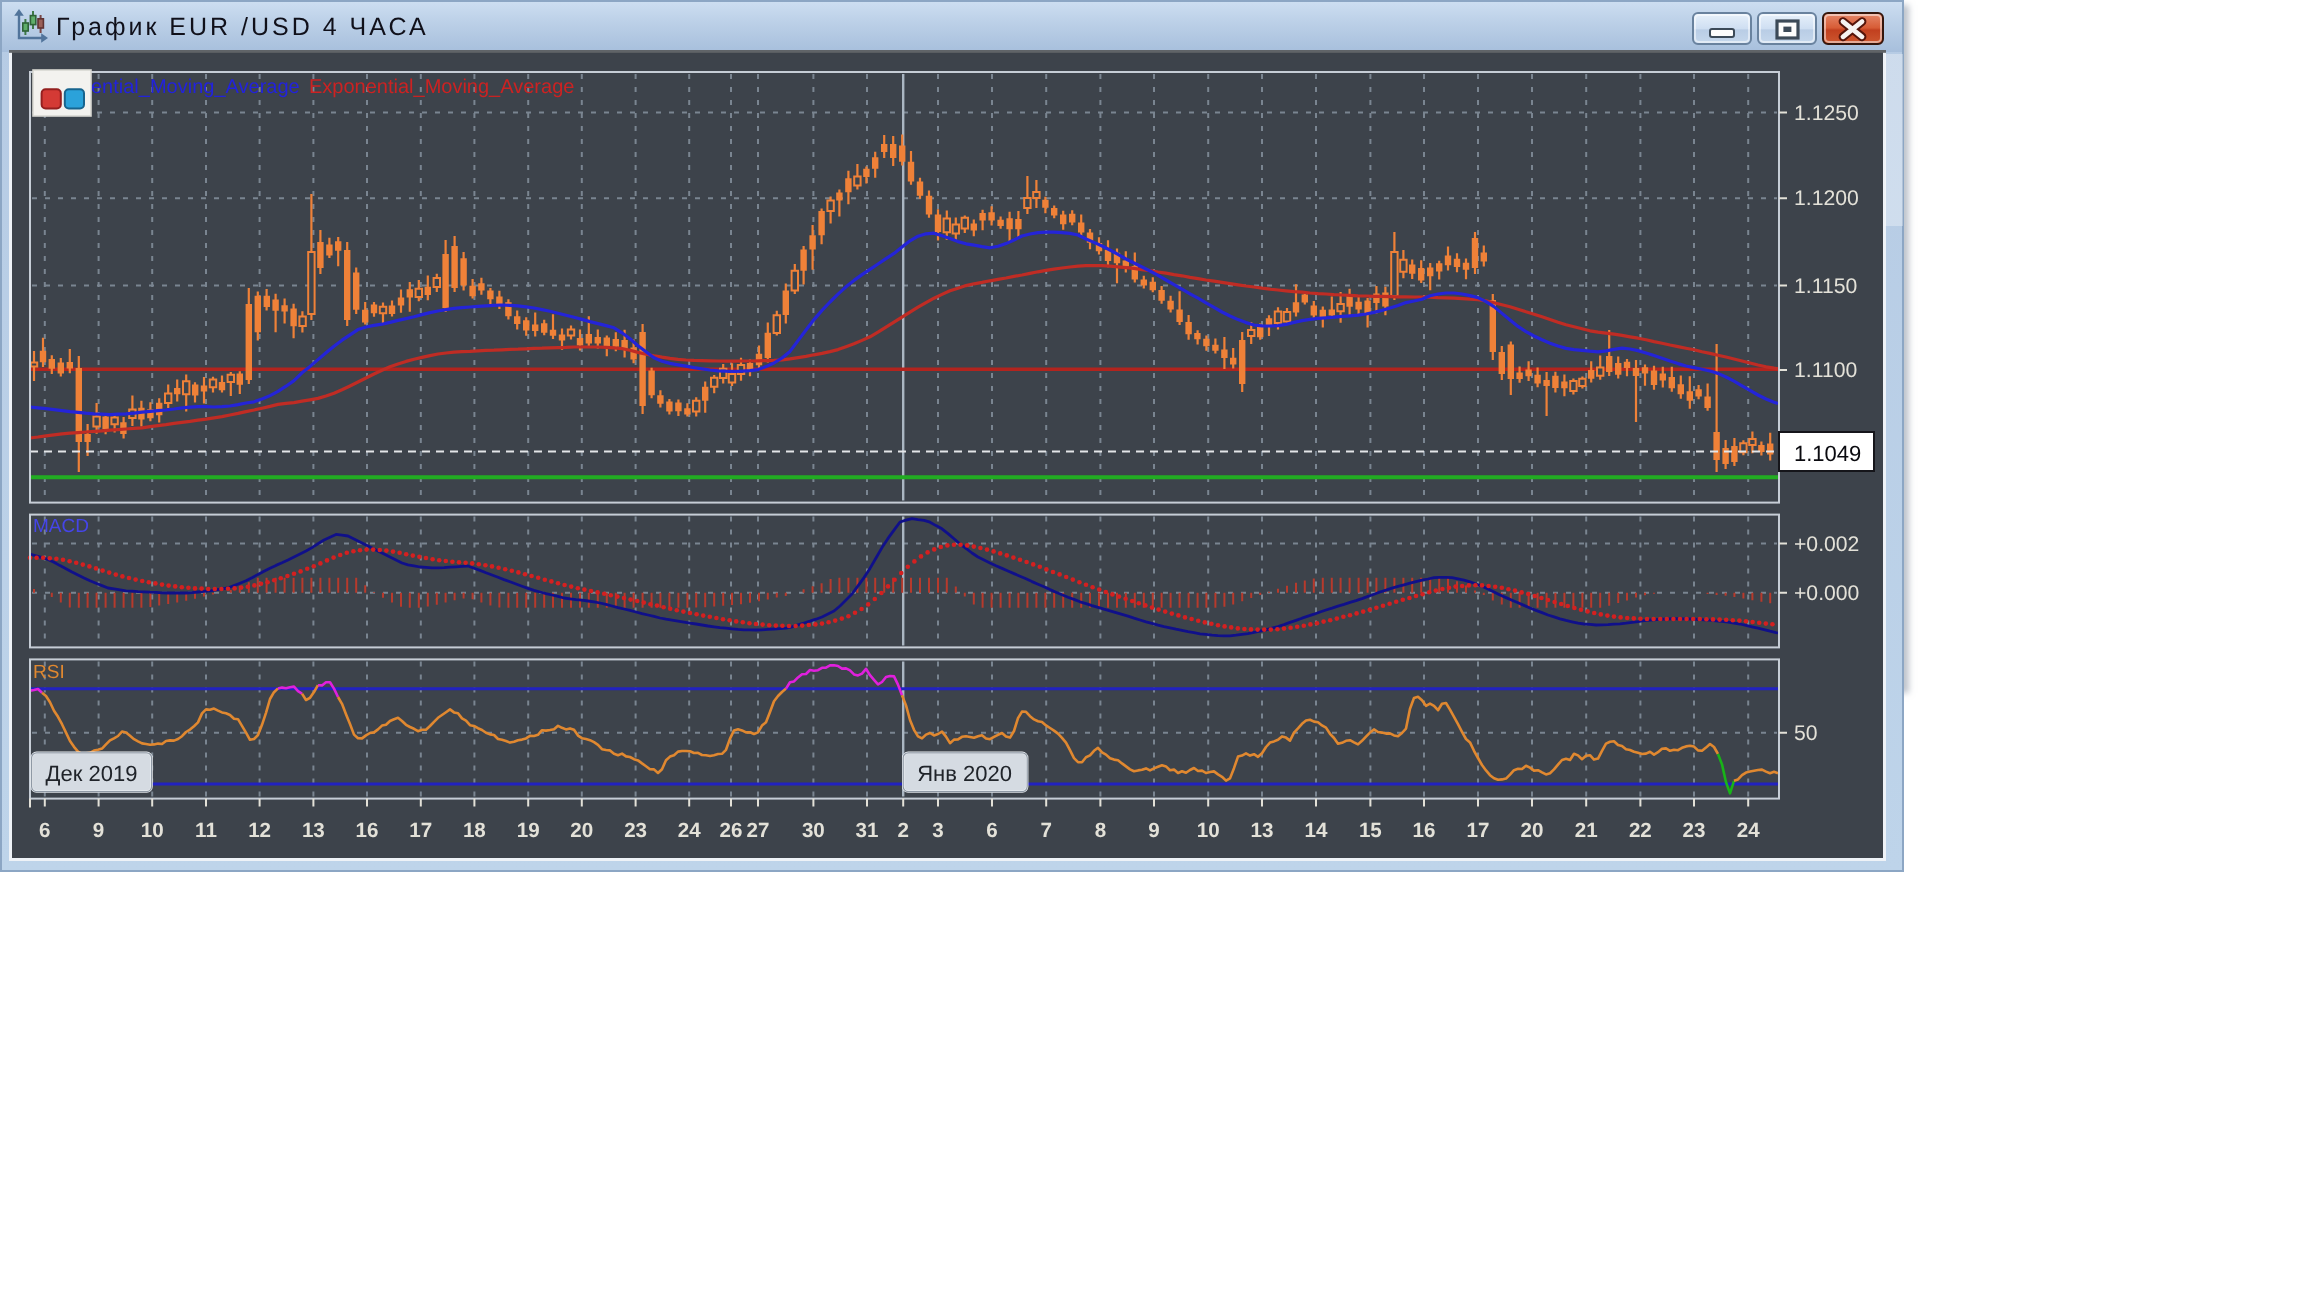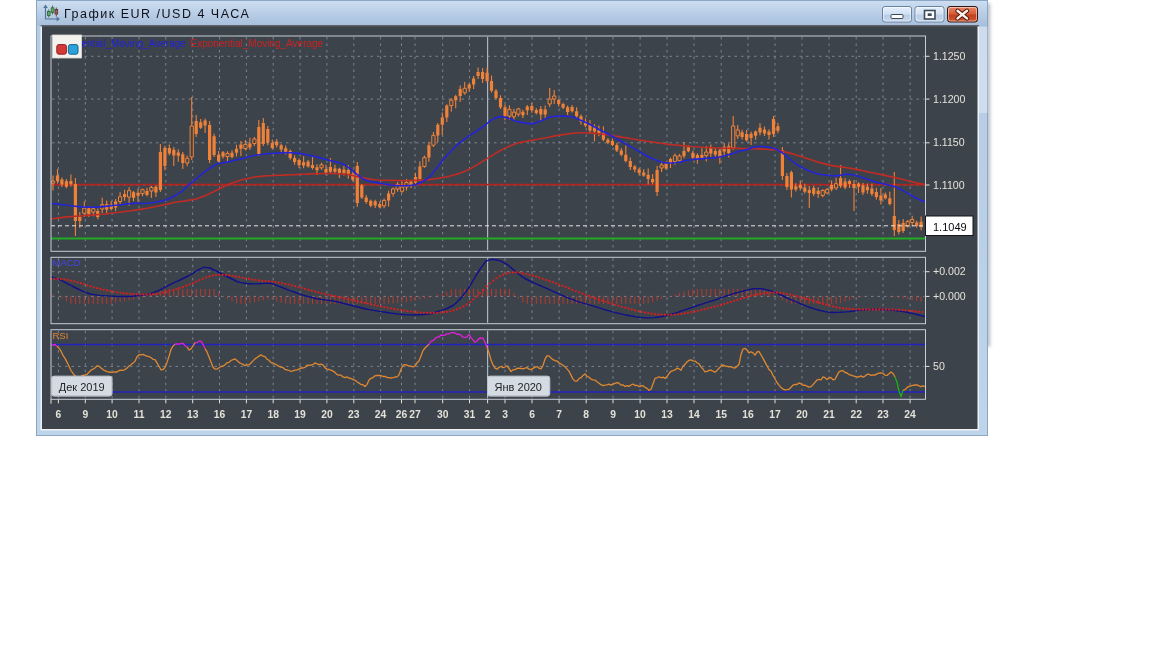--- a/index.html
+++ b/index.html
@@ -1,16 +1,16 @@
 <!DOCTYPE html>
 <html><head><meta charset="utf-8"><title>График EUR /USD 4 ЧАСА</title>
 <style>
 html,body{margin:0;padding:0;background:#ffffff;font-family:"Liberation Sans",sans-serif;}
 #page{position:relative;width:1152px;height:648px;overflow:hidden;background:#ffffff;}
-#win{position:absolute;left:0;top:0;width:952px;height:344px;box-shadow:2.5px 2.5px 3px rgba(130,140,155,0.5);margin-left:36px;}
+#win{position:absolute;left:0;top:0;width:952px;height:344px;box-shadow:2.5px 2.5px 3px rgba(130,140,155,0.5);}
 </style></head>
 <body>
 <div id="page">
     <div id="win"><svg width="952" height="436" viewBox="0 0 952 436" font-family="Liberation Sans, sans-serif">
         <defs>
           <linearGradient id="tb" x1="0" y1="0" x2="0" y2="1">
             <stop offset="0" stop-color="#cedff2"></stop>
             <stop offset="0.4" stop-color="#bdd1e8"></stop>
             <stop offset="1" stop-color="#a7bfdc"></stop>
           </linearGradient>

